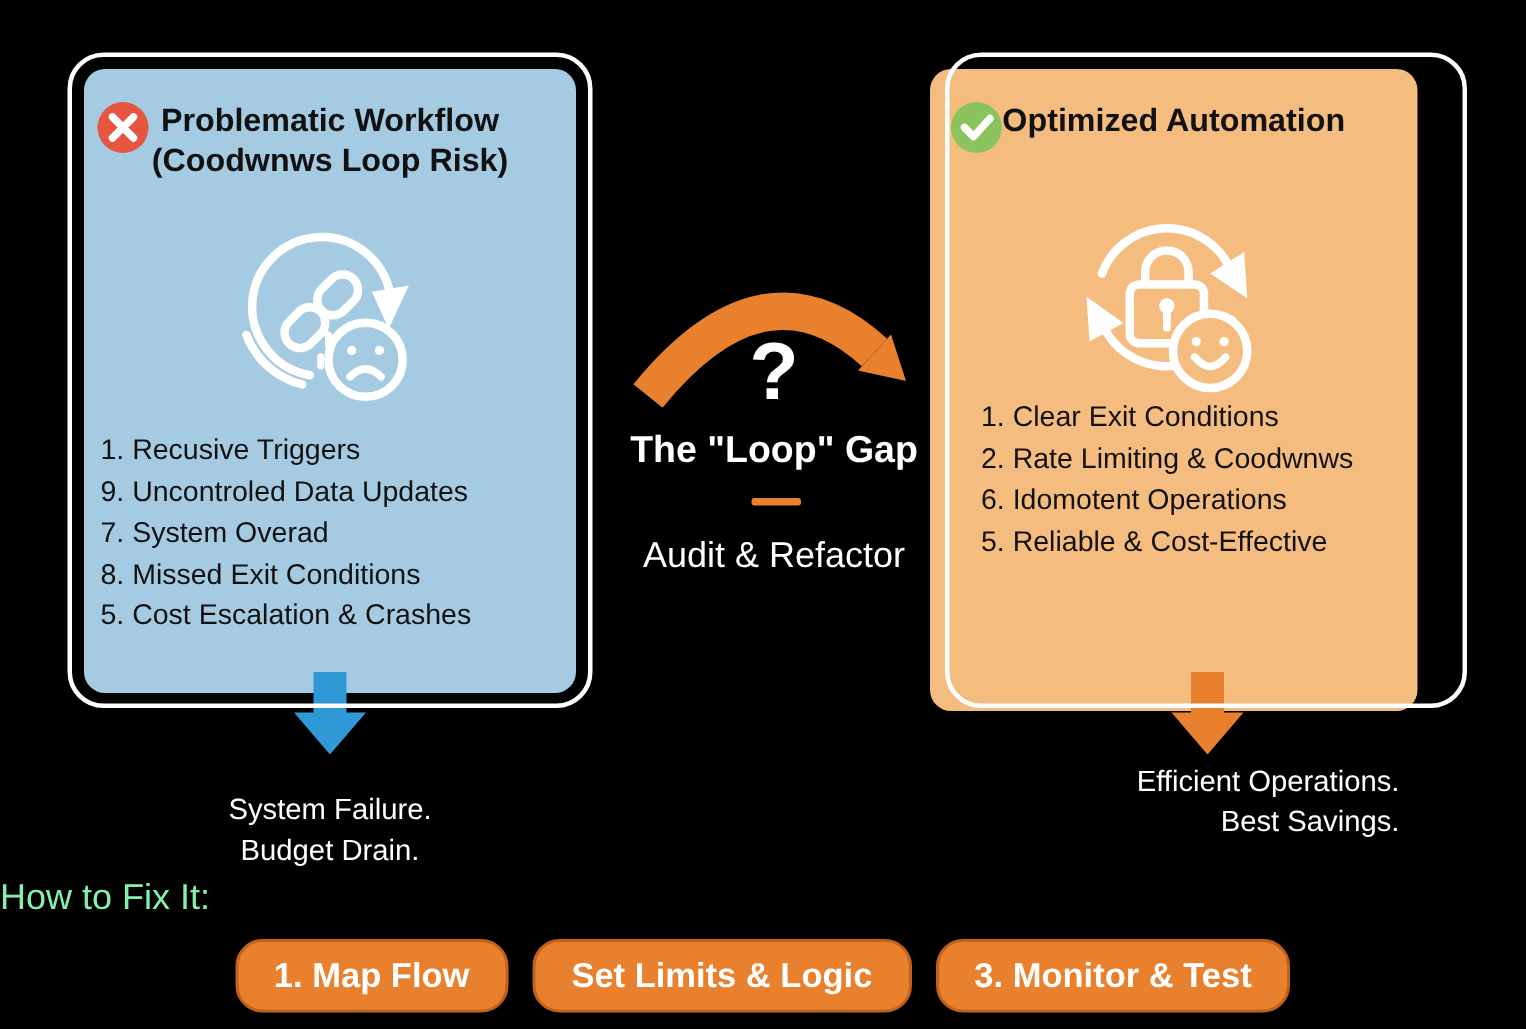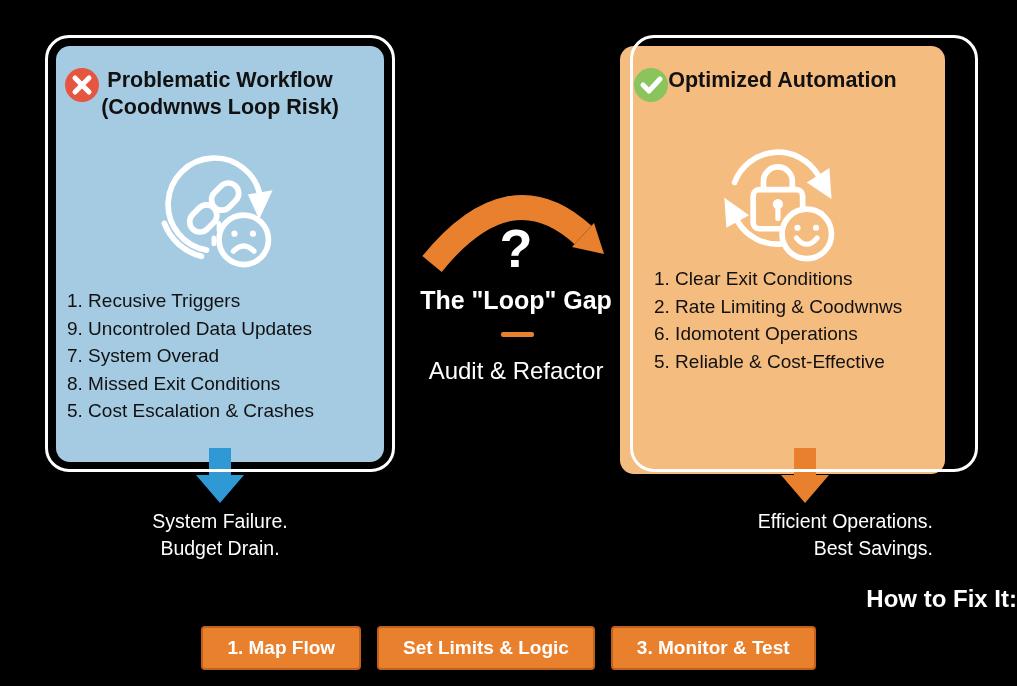--- a/index.html
+++ b/index.html
@@ -38,40 +38,40 @@
 
   .card-list{position:absolute;font-size:19px;line-height:27.5px;color:var(--ink);}
   .card.blue  .card-list{left:11px;top:241px;}
   .card.orange .card-list{left:34px;top:219px;}
 
   
   .down-arrow{position:absolute;z-index:2;}
   .down-arrow.left{left:196px;top:448px;}
   .down-arrow.right{left:781px;top:448px;}
   .caption{position:absolute;width:250px;text-align:center;color:#ffffff;font-size:19.5px;line-height:27px;top:508px;}
-  .caption.left{left:95px;}
+  .caption.left{left:95px;margin-top:19px;}
   .caption.right{left:683px;text-align:right;}
 
   
   .gap-arc{position:absolute;left:420px;top:190px;width:185px;height:85px;}
   .question-mark{position:absolute;left:486px;top:221px;width:60px;text-align:center;
      color:#ffffff;font-size:54px;font-weight:bold;line-height:54px;}
   .gap-title{position:absolute;left:406px;top:286px;width:220px;text-align:center;
      color:#ffffff;font-size:25px;font-weight:bold;}
   .gap-divider{position:absolute;left:501px;top:332px;width:33px;height:5px;
      background:var(--accent-orange,#E8802D);border-radius:2px;}
   .gap-subtitle{position:absolute;left:406px;top:357px;width:220px;text-align:center;
      color:#ffffff;font-size:24px;}
 
   
-  .fix-heading{position:absolute;left:0;right:0;top:585px;text-align:right;
-     color:#ffffff;font-size:24px;font-weight:bold;}
+  .fix-heading{position:absolute;left:0;right:0;top:585px;text-align:left;
+     color:#86efac;font-size:24px;font-weight:normal;}
   .fix-buttons{position:absolute;left:0;right:0;top:626px;display:flex;justify-content:center;gap:16px;}
   .fix-btn{background:var(--accent-orange,#E8802D);border:2px solid var(--accent-orange-dark,#C2611C);
-     border-radius:4px;padding:9px 24px;color:#ffffff;font-size:19px;font-weight:bold;
+     border-radius:18px;padding:9px 24px;color:#ffffff;font-size:23px;font-weight:bold;
      cursor:pointer;box-shadow:0 2px 3px rgba(0,0,0,0.6);font-family:"Liberation Sans",sans-serif;}
 </style>
 </head>
 <body>
 
 <div class="stage">
 
   <div class="card blue">
     <div class="card-header">
       <span class="status-icon">

